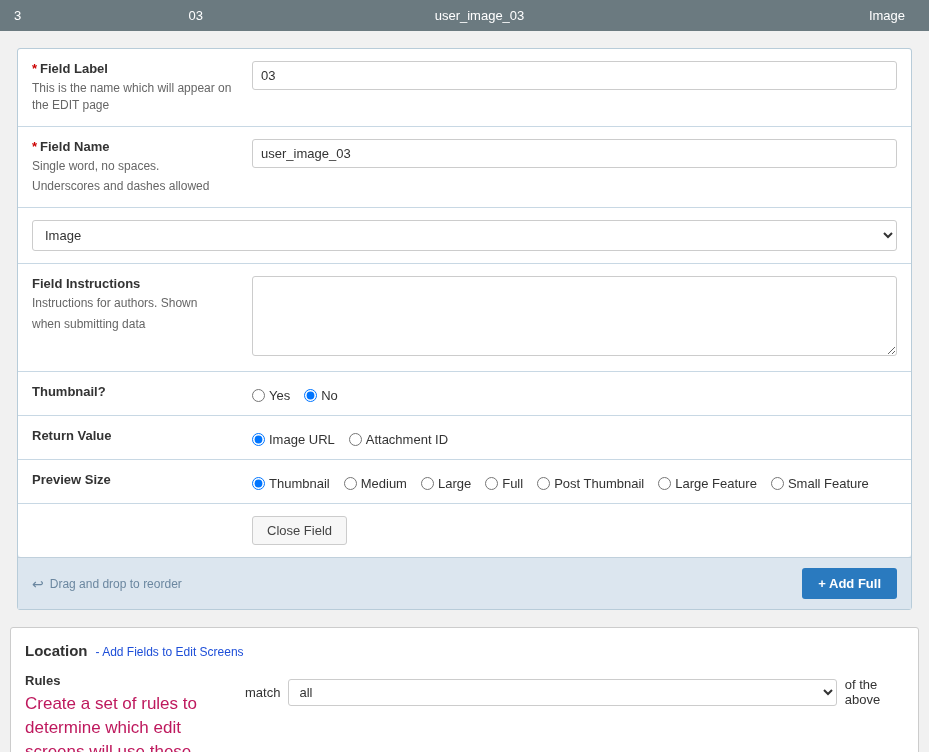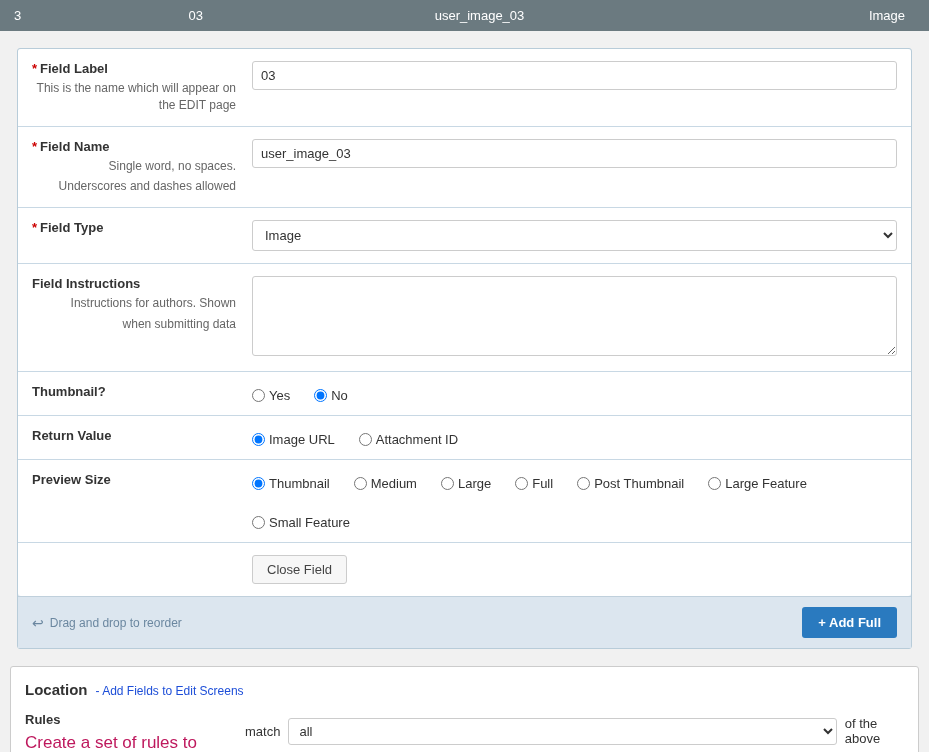--- a/index.html
+++ b/index.html
@@ -48,21 +48,20 @@
     }
     .field-label-col .label-title .required-star {
       color: #cc0000;
       margin-right: 3px;
     }
     .field-label-col .label-desc {
       font-size: 12px;
       color: #666;
       margin-top: 4px;
       line-height: 1.4;
-      text-align: right;
     }
 
     .field-input-col {
       flex: 1;
     }
 
     input[type="text"] {
       width: 100%;
       padding: 6px 8px;
       border: 1px solid #ccc;
@@ -90,21 +89,21 @@
       border: 1px solid #ccc;
       border-radius: 3px;
       font-size: 13px;
       color: #333;
       resize: vertical;
     }
 
     .radio-group {
       display: flex;
       align-items: flex-start;
-      gap: 24px;
+      gap: 14px;
       flex-wrap: wrap;
       padding-top: 4px;
     }
     .radio-item {
       display: flex;
       align-items: center;
       gap: 4px;
       font-size: 13px;
       color: #333;
     }
@@ -295,25 +294,20 @@
       </div>
       <div class="label-desc">Single word, no spaces.</div>
       <div class="label-desc">Underscores and dashes allowed</div>
     </div>
     <div class="field-input-col">
       <input type="text" value="user_image_03" style="">
     </div>
   </div>
 
   <div class="field-row">
-    <div class="field-label-col">
-      <div class="label-title">
-        <span class="required-star">*</span><span>Field Type</span>
-      </div>
-    </div>
     <div class="field-input-col">
       <select>
         <option>Image</option>
         <option>Text</option>
         <option>Textarea</option>
         <option>Select</option>
         <option>Checkbox</option>
         <option>Radio</option>
       </select>
     </div>

